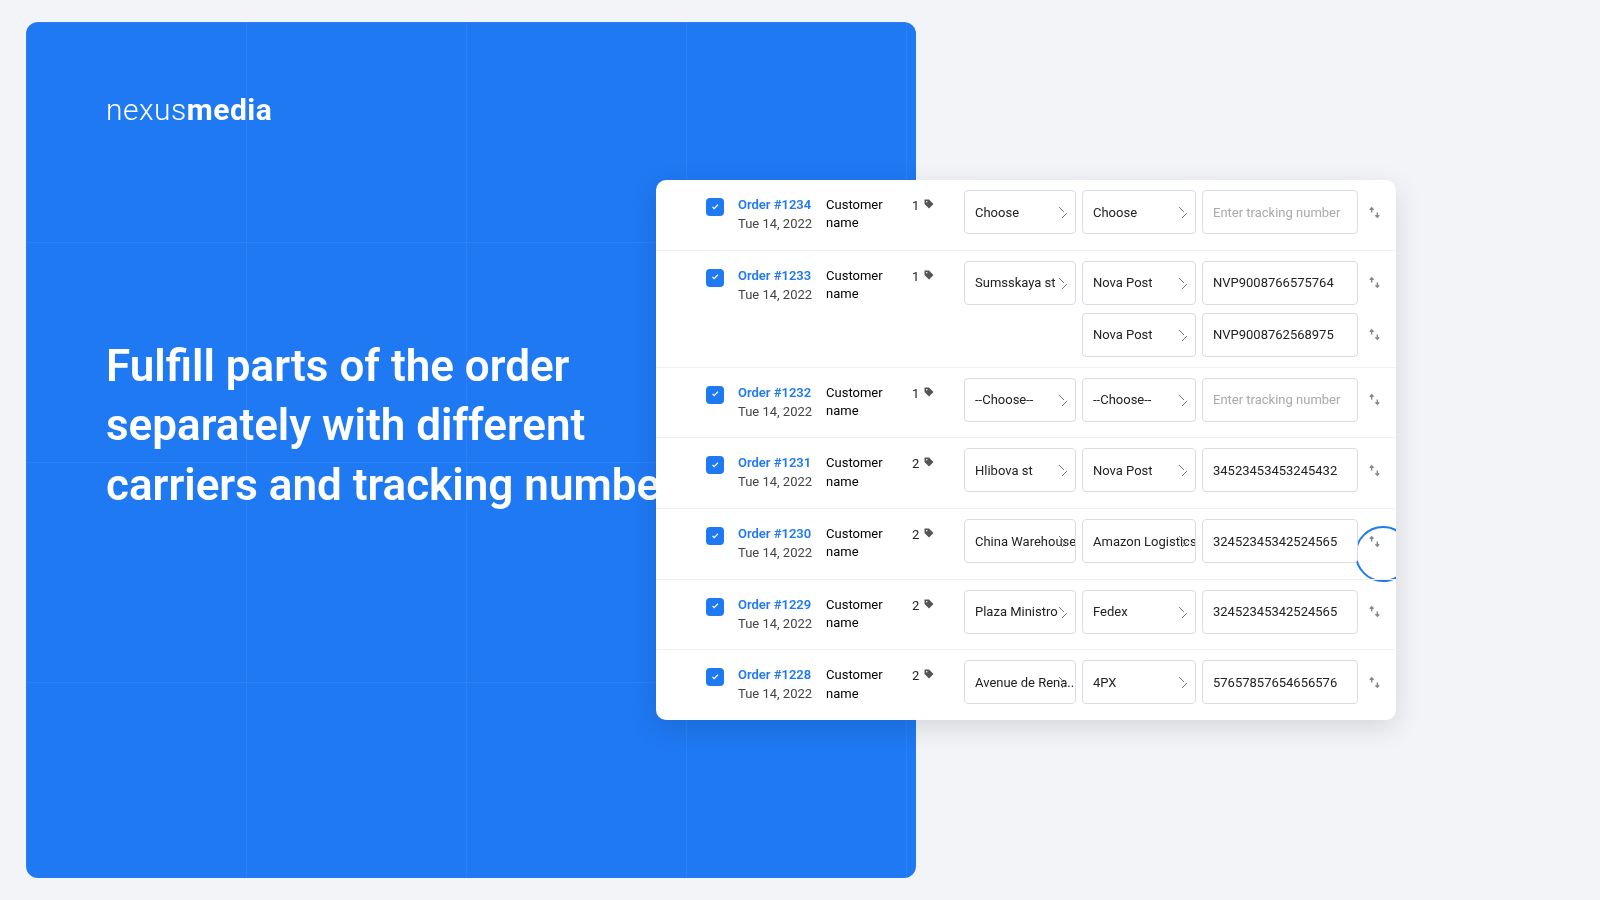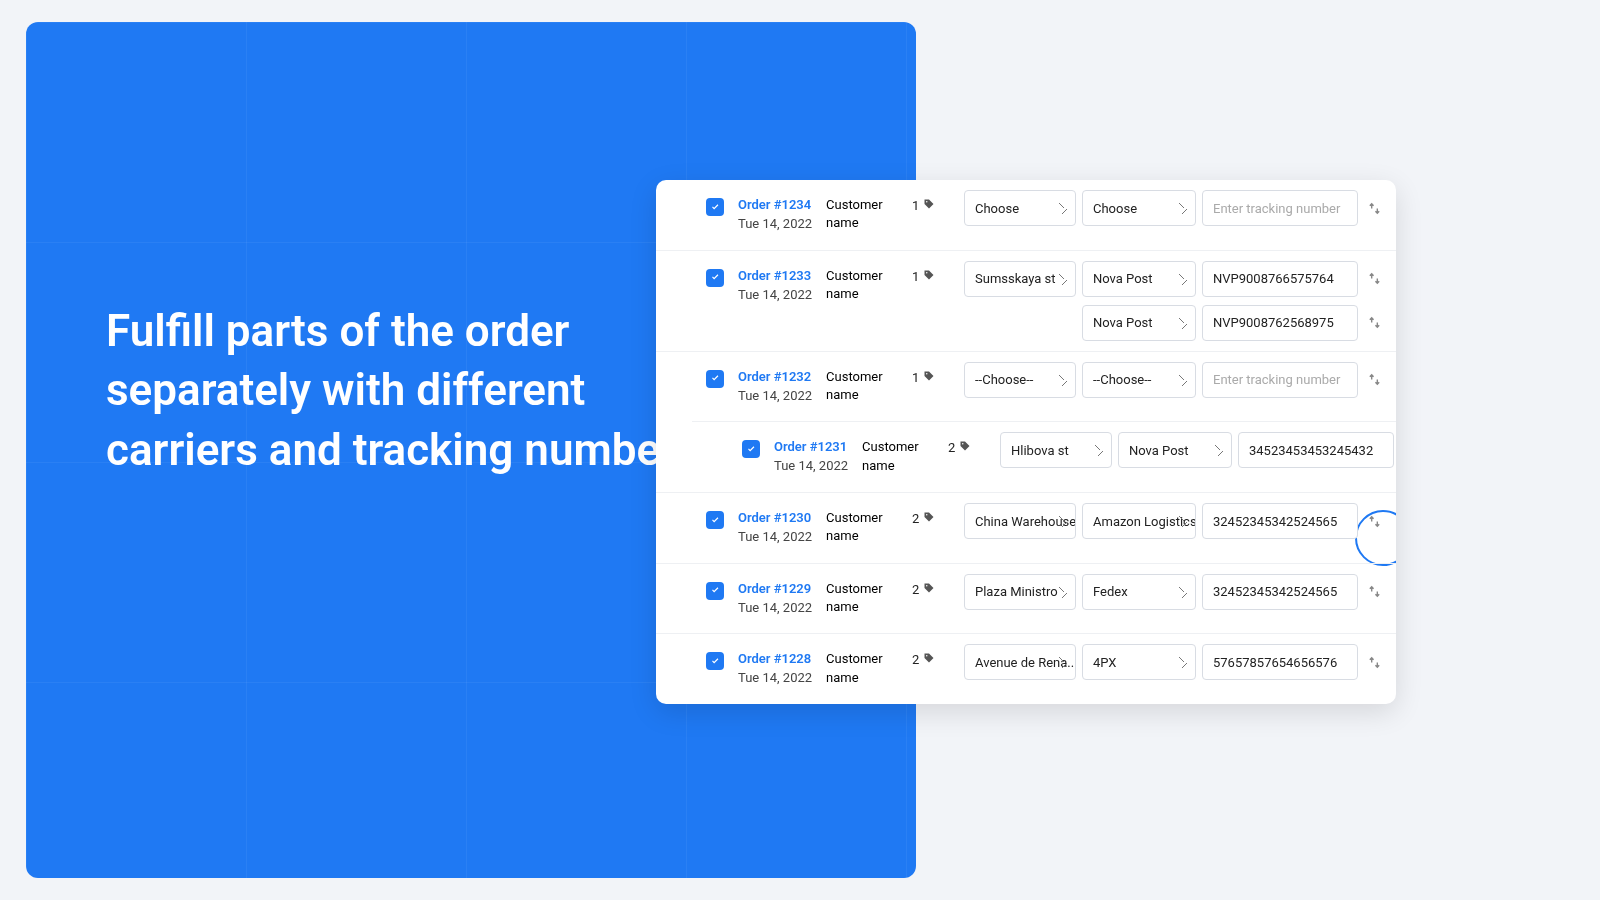--- a/index.html
+++ b/index.html
@@ -50,21 +50,21 @@
   .ord { font-size: 13px; line-height: 1.45; }
   .ord a { color: #1f79f3; font-weight: 600; text-decoration: none; }
   .ord .date { color: #444; }
   .cust { font-size: 13px; color: #000000; width: 72px; line-height: 1.4; }
   .qty { font-size: 13px; color: #222; display: flex; gap: 4px; align-items: flex-start; margin-top: 2px; }
   .tag-ic { width: 12px; height: 12px; fill: #555; }
 
   .right { flex: 1; padding: 10px 12px 10px 4px; display: flex; flex-direction: column; gap: 8px; }
   .line { display: flex; gap: 6px; align-items: center; }
   .sel, .inp {
-    height: 36px; border: 1px solid #d8dce3; border-radius: 4px;
+    height: 44px; border: 1px solid #d8dce3; border-radius: 4px;
     font-size: 13px; background: #fff; color: #222;
     padding: 0 24px 0 10px; position: relative;
     display: flex; align-items: center;
     white-space: nowrap; overflow: hidden; text-overflow: ellipsis;
   }
   .sel { position: relative; }
   .sel::after {
     content: ""; position: absolute; right: 8px; top: 50%;
     transform: translateY(-50%); width: 8px; height: 12px;
     background:
@@ -97,20 +97,23 @@
     right: -15px; top: 158px;
     width: 56px; height: 56px;
     border: 2px solid #1f79f3; border-radius: 50%;
     pointer-events: none;
   }
 </style>
 </head>
 <body>
 
 <div class="blue-panel">
+  <div class="brand">
+    <span>nexus</span><b>media</b>
+  </div>
   <div class="headline">Fulfill parts of the order separately with different carriers and tracking numbers</div>
 </div>
 
 <div class="card" id="card">
     <div class="row" style="position: relative;">
       <div class="left">
         <div class="chk">
           <svg viewBox="0 0 16 16">
             <path d="M6 10.8L3 7.8l1.2-1.2L6 8.4l5-5L12.2 4.6z"></path>
           </svg>
@@ -208,21 +211,21 @@
               <path d="M3 5l2-2 2 2M5 3v5M13 11l-2 2-2-2M11 13V8"></path>
             </svg>
           </div>
         </div>
       </div>
       <div class="add-col">
         <div class="add-btn">+</div>
       </div>
       <div class="add-highlight"></div>
     </div>
-    <div class="row" style="position: relative; margin-left: 36px;">
+    <div class="row" style="position: relative;">
       <div class="left">
         <div class="chk">
           <svg viewBox="0 0 16 16">
             <path d="M6 10.8L3 7.8l1.2-1.2L6 8.4l5-5L12.2 4.6z"></path>
           </svg>
         </div>
         <div class="ord"><a href="#">Order #1231</a><br><span class="date">Tue 14, 2022</span></div>
         <div class="cust">Customer name</div>
         <div class="qty">
           <span>2</span>

